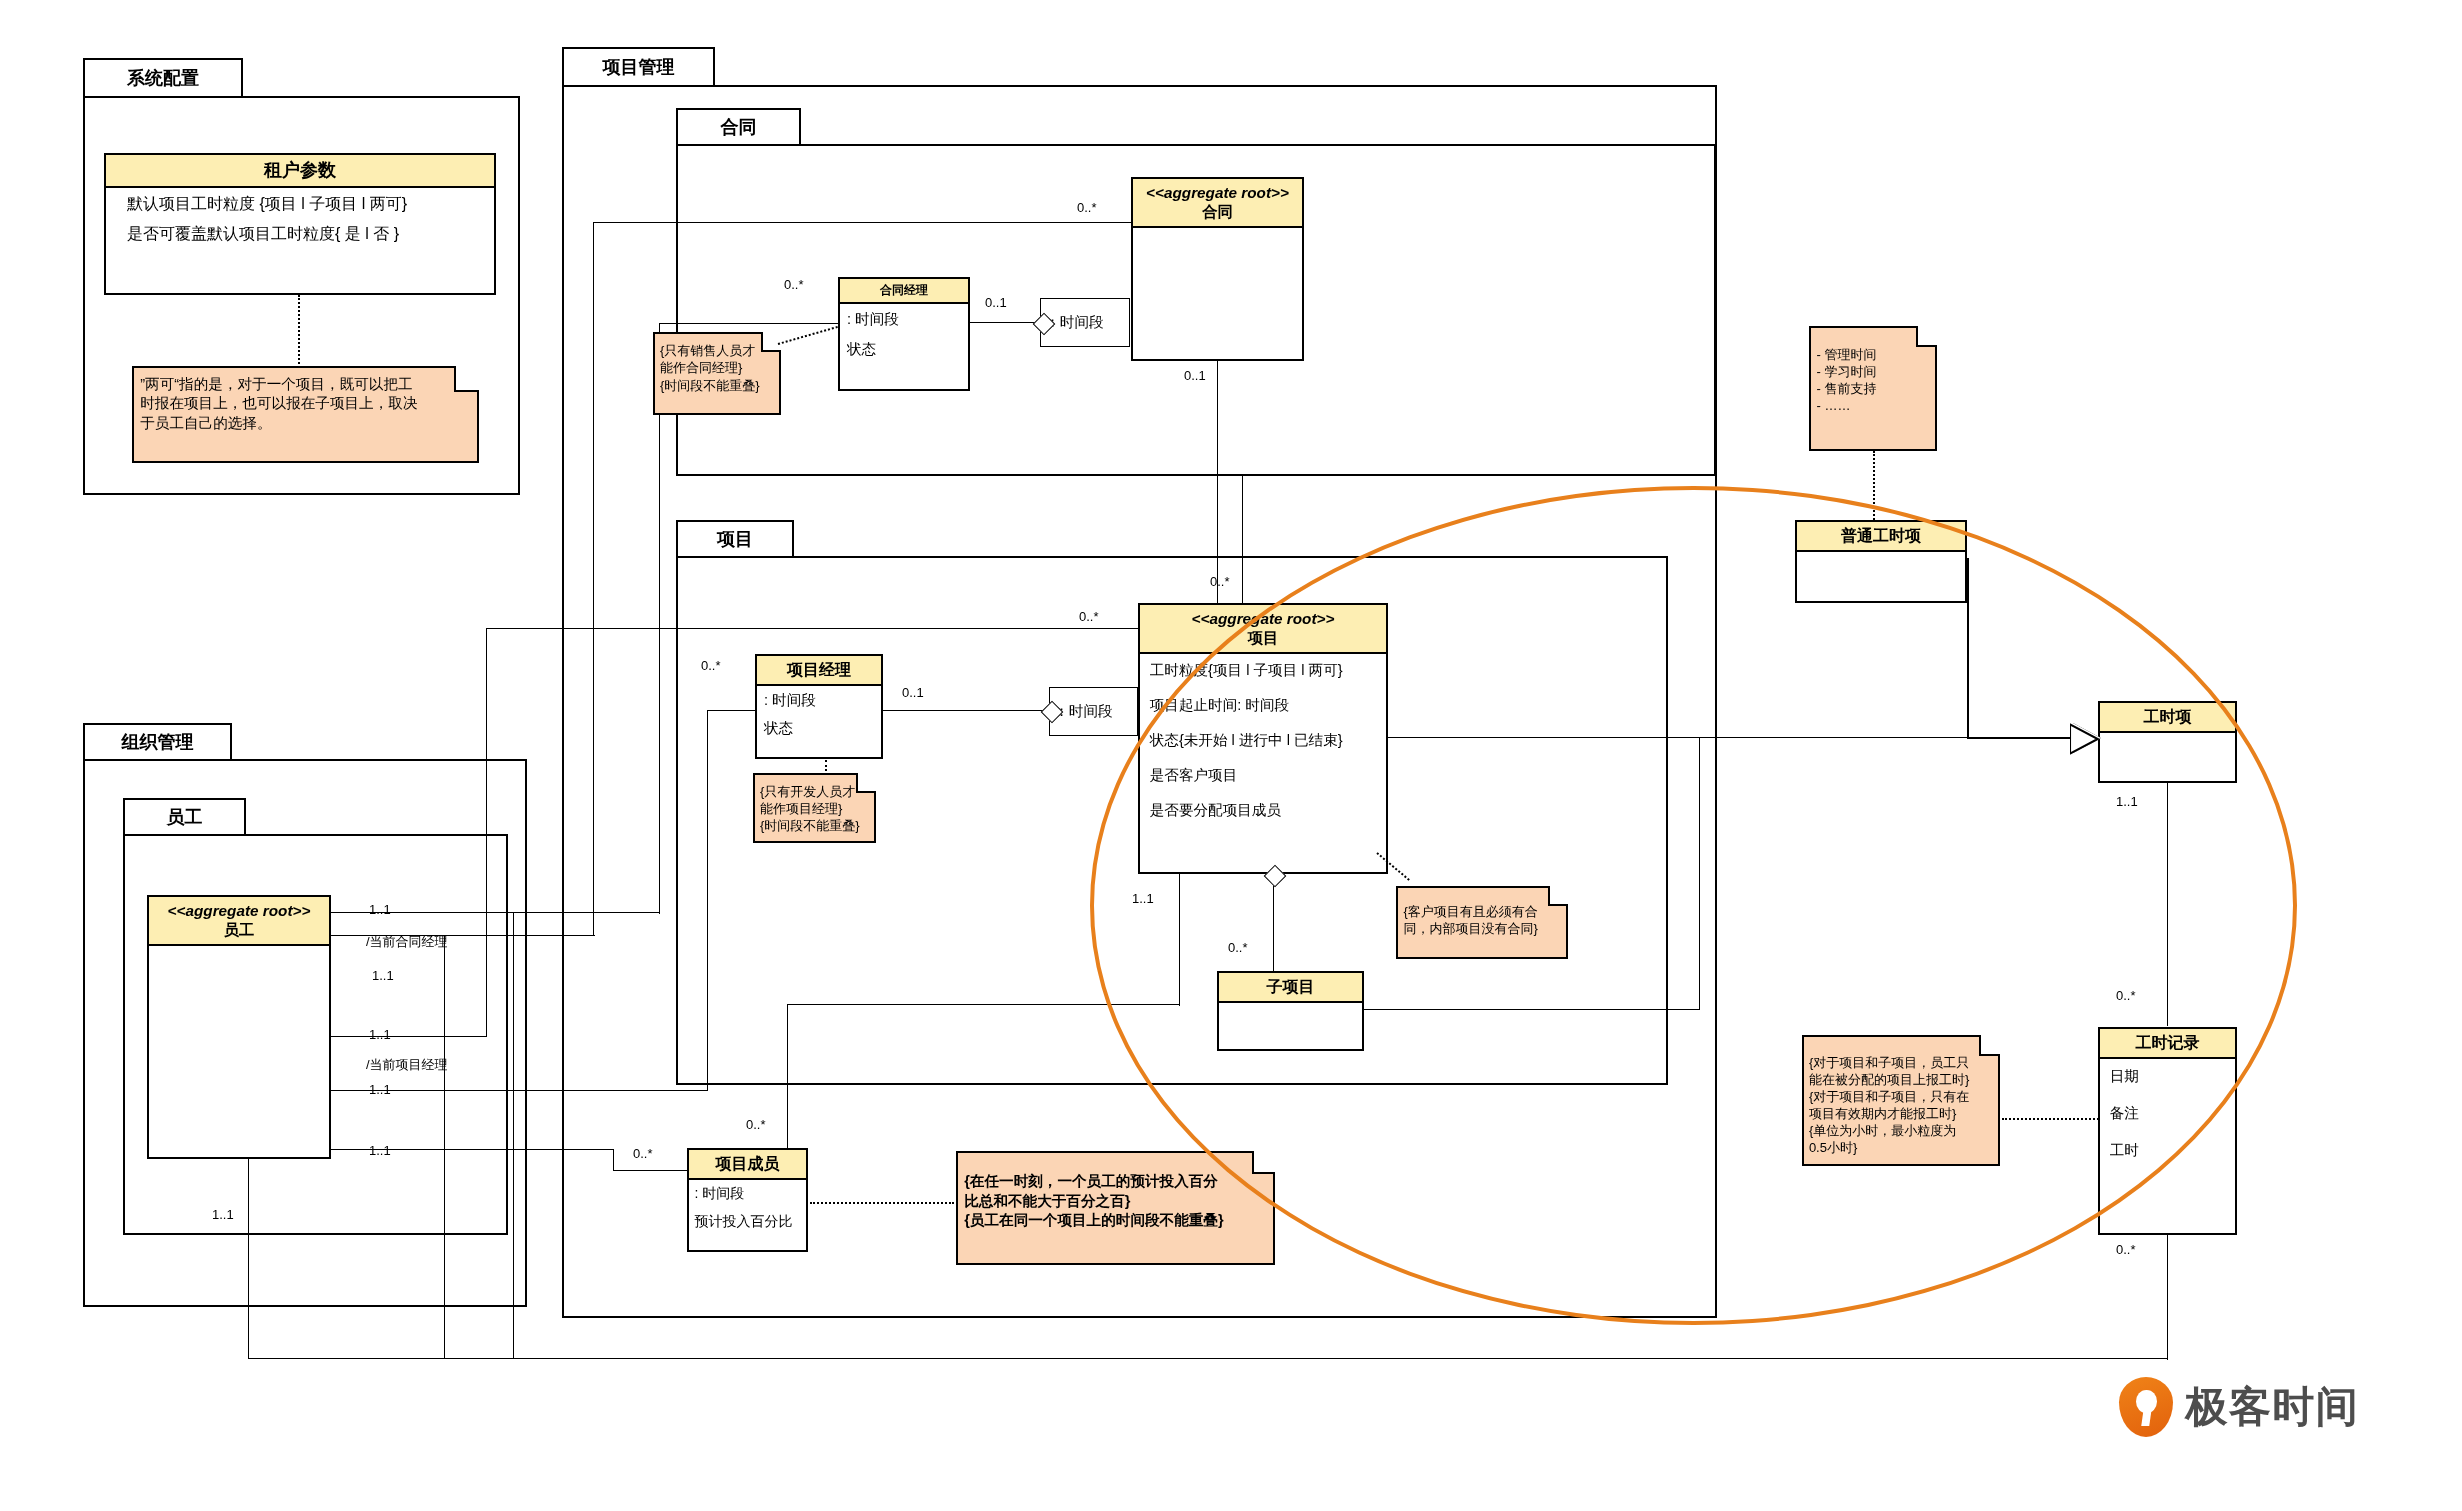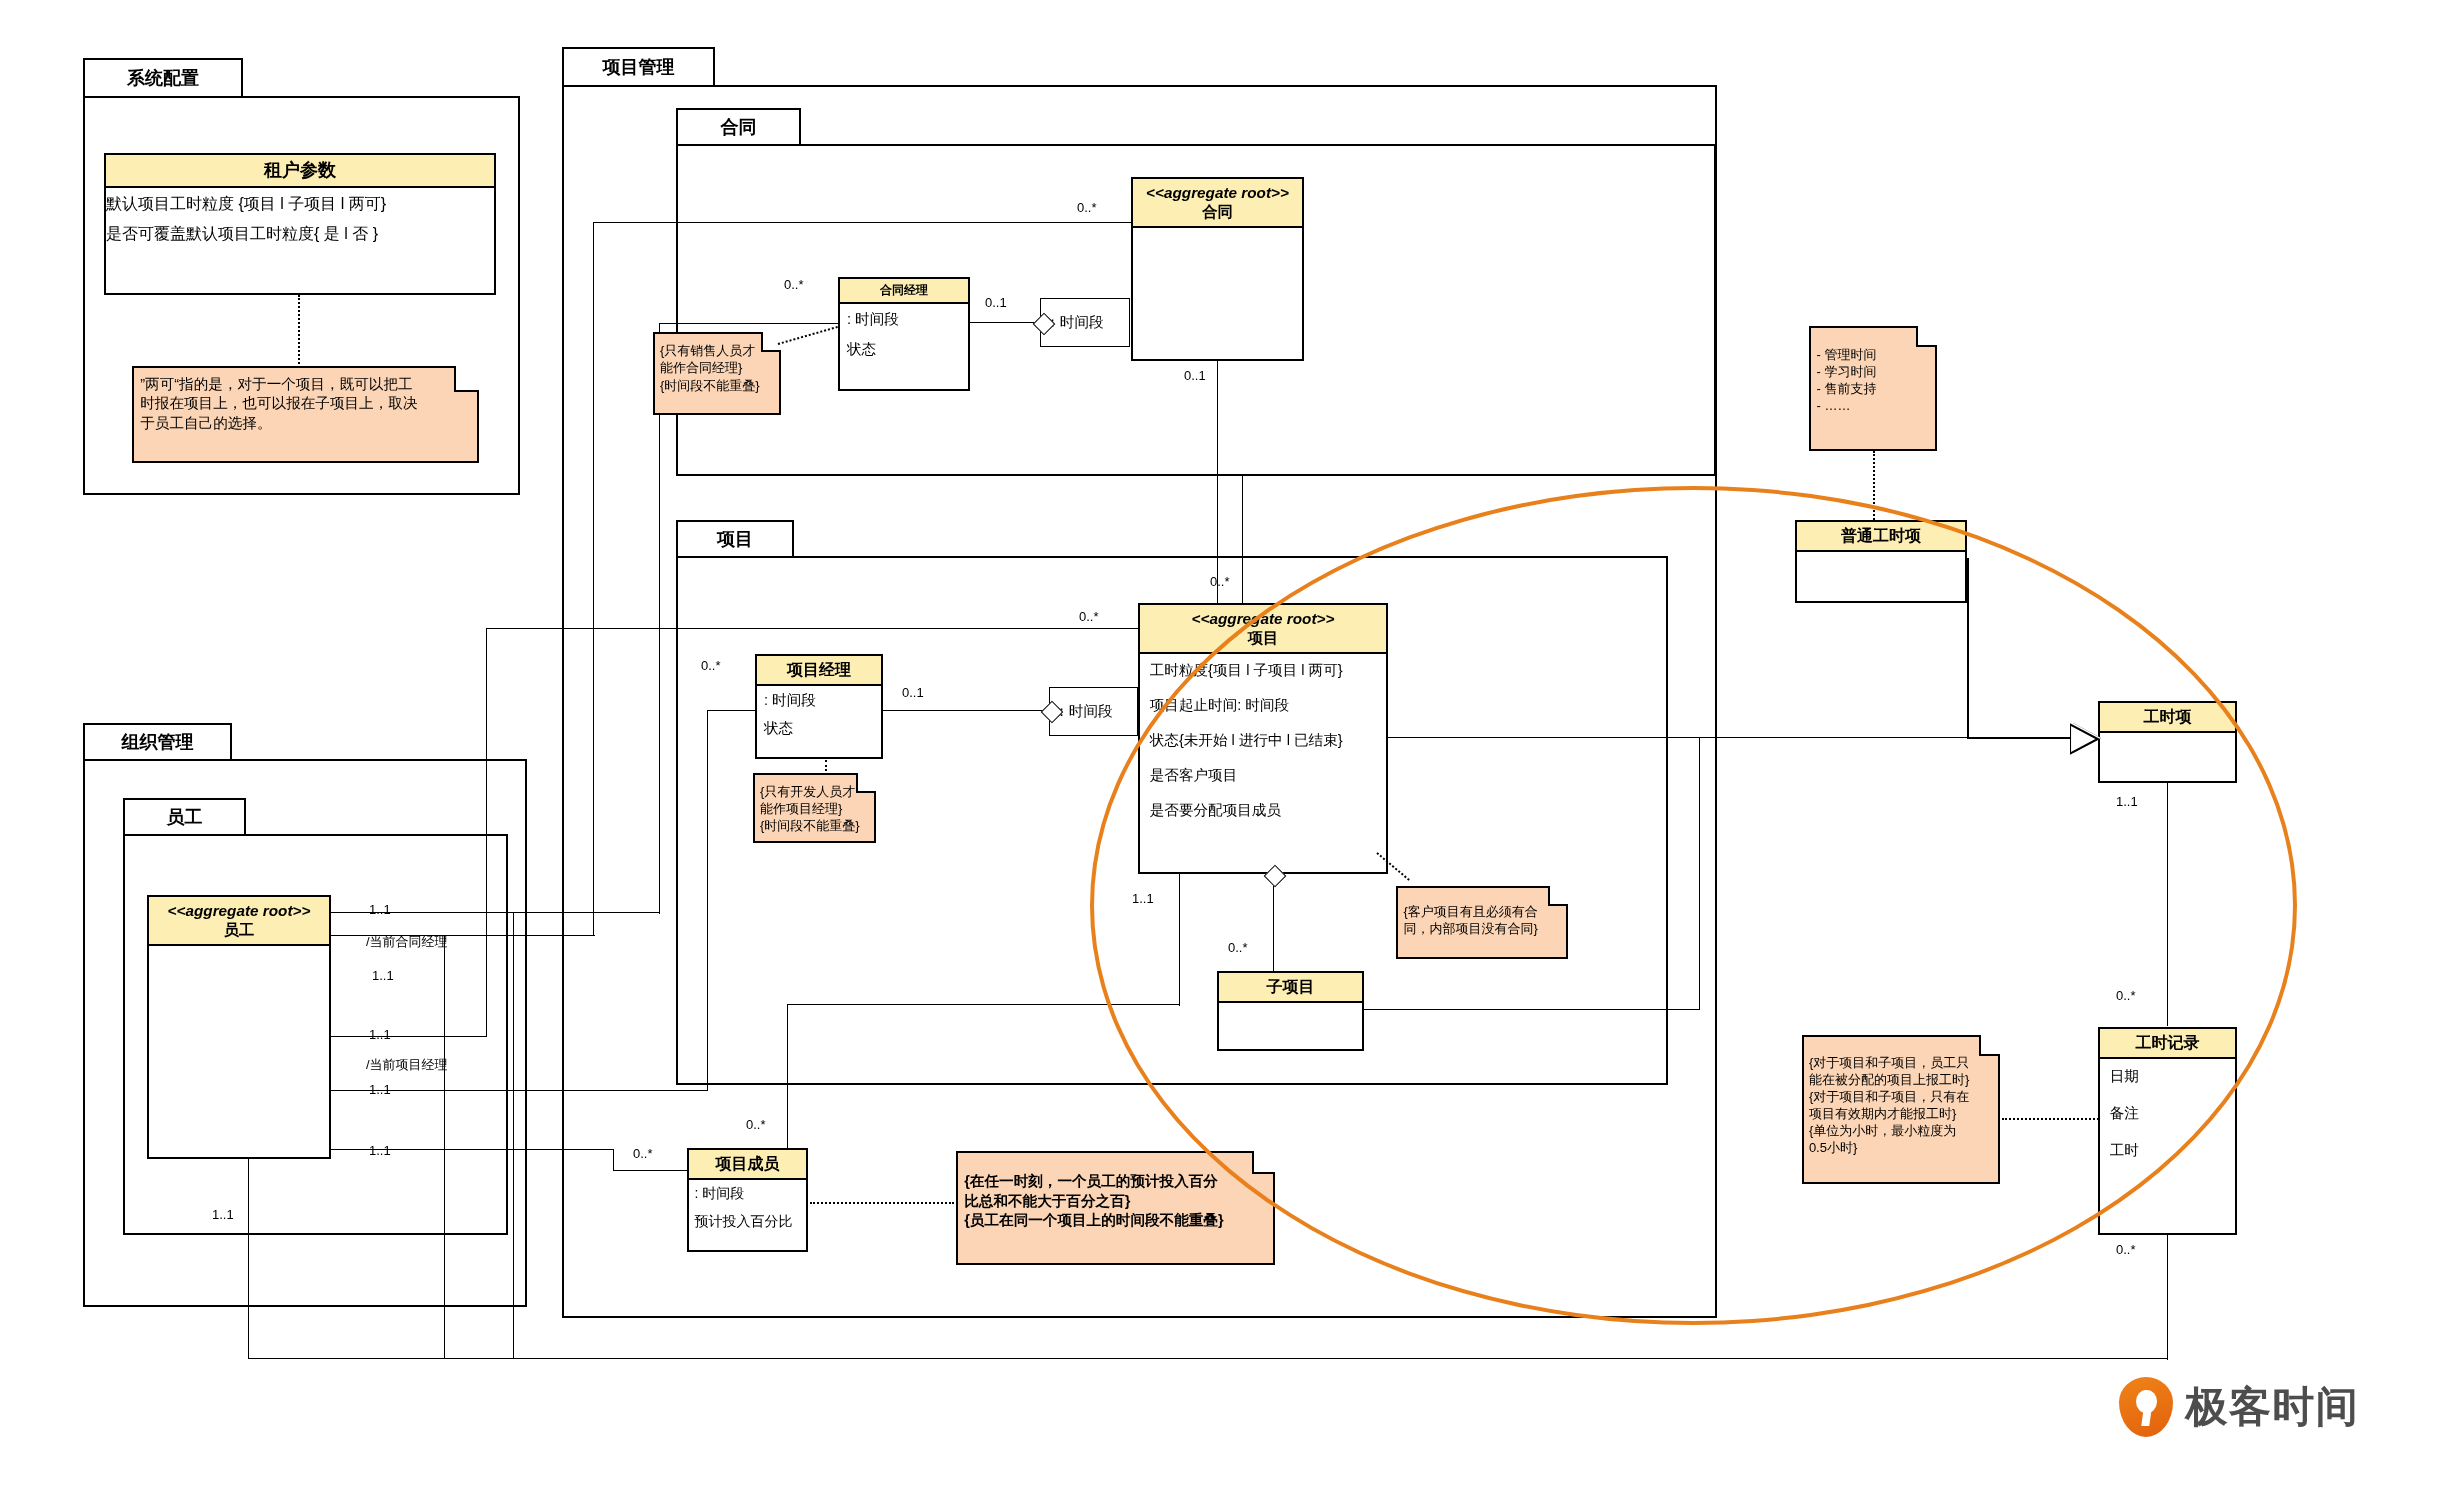--- a/index.html
+++ b/index.html
@@ -13,21 +13,21 @@
             display:flex;align-items:center;justify-content:center;
             font-weight:bold;color:#000;z-index:3;}
   .pkg>.body{position:absolute;box-sizing:border-box;border:2.1px solid #000;
              background:transparent;z-index:2;}
 
   
   .cls{position:absolute;box-sizing:border-box;border:2.1px solid #000;background:#fff;z-index:6;}
   .cls .hd{box-sizing:border-box;background:#fdeeb3;border-bottom:2.1px solid #000;
            text-align:center;font-weight:bold;color:#000;padding:4.2px 2.8px;line-height:1.25;}
   .cls .hd .stereo{display:block;font-style:italic;font-weight:bold;}
-  .cls .bd{box-sizing:border-box;padding:7px 0;color:#000;}
+  .cls .bd{box-sizing:border-box;padding:7px 21px;color:#000;}
   .cls .bd .attr{line-height:1.1;margin:0 0 12.5px 0;white-space:nowrap;}
   .cls .bd .attr:last-child{margin-bottom:0;}
 
   
   .plainbox{position:absolute;box-sizing:border-box;border:1.4px solid #000;background:#fff;
             display:flex;align-items:center;padding-left:4.2px;color:#000;z-index:7;}
 
   
   .note{position:absolute;box-sizing:border-box;background:#fbd5b5;border:2.1px solid #000;
         color:#000;z-index:8;}
@@ -300,21 +300,21 @@
     <div class="hd" style="font-size:16px;">
       <span>工时记录</span>
     </div>
     <div class="bd" style="font-size:14.6px;padding:8.3px 9.7px;">
       <div class="attr" style="margin-bottom:21px;">日期</div>
       <div class="attr" style="margin-bottom:21px;">备注</div>
       <div class="attr">工时</div>
     </div>
   </div>
 
-  <div class="note" style="left:1802px;top:1035px;width:198px;height:149px;">
+  <div class="note" style="left:1802px;top:1035px;width:198px;height:131px;">
     <div class="fold" style="width:19.4px;height:19.4px;"></div>
     <div class="txt" style="font-size:13px;padding:16.6px 4.2px 4.2px 4.9px;">{对于项目和子项目，员工只
 能在被分配的项目上报工时}
 {对于项目和子项目，只有在
 项目有效期内才能报工时}
 {单位为小时，最小粒度为
 0.5小时}</div>
   </div>
   <div class="dotted h" style="left:2002px;top:1118px;width:97px;"></div>
 

